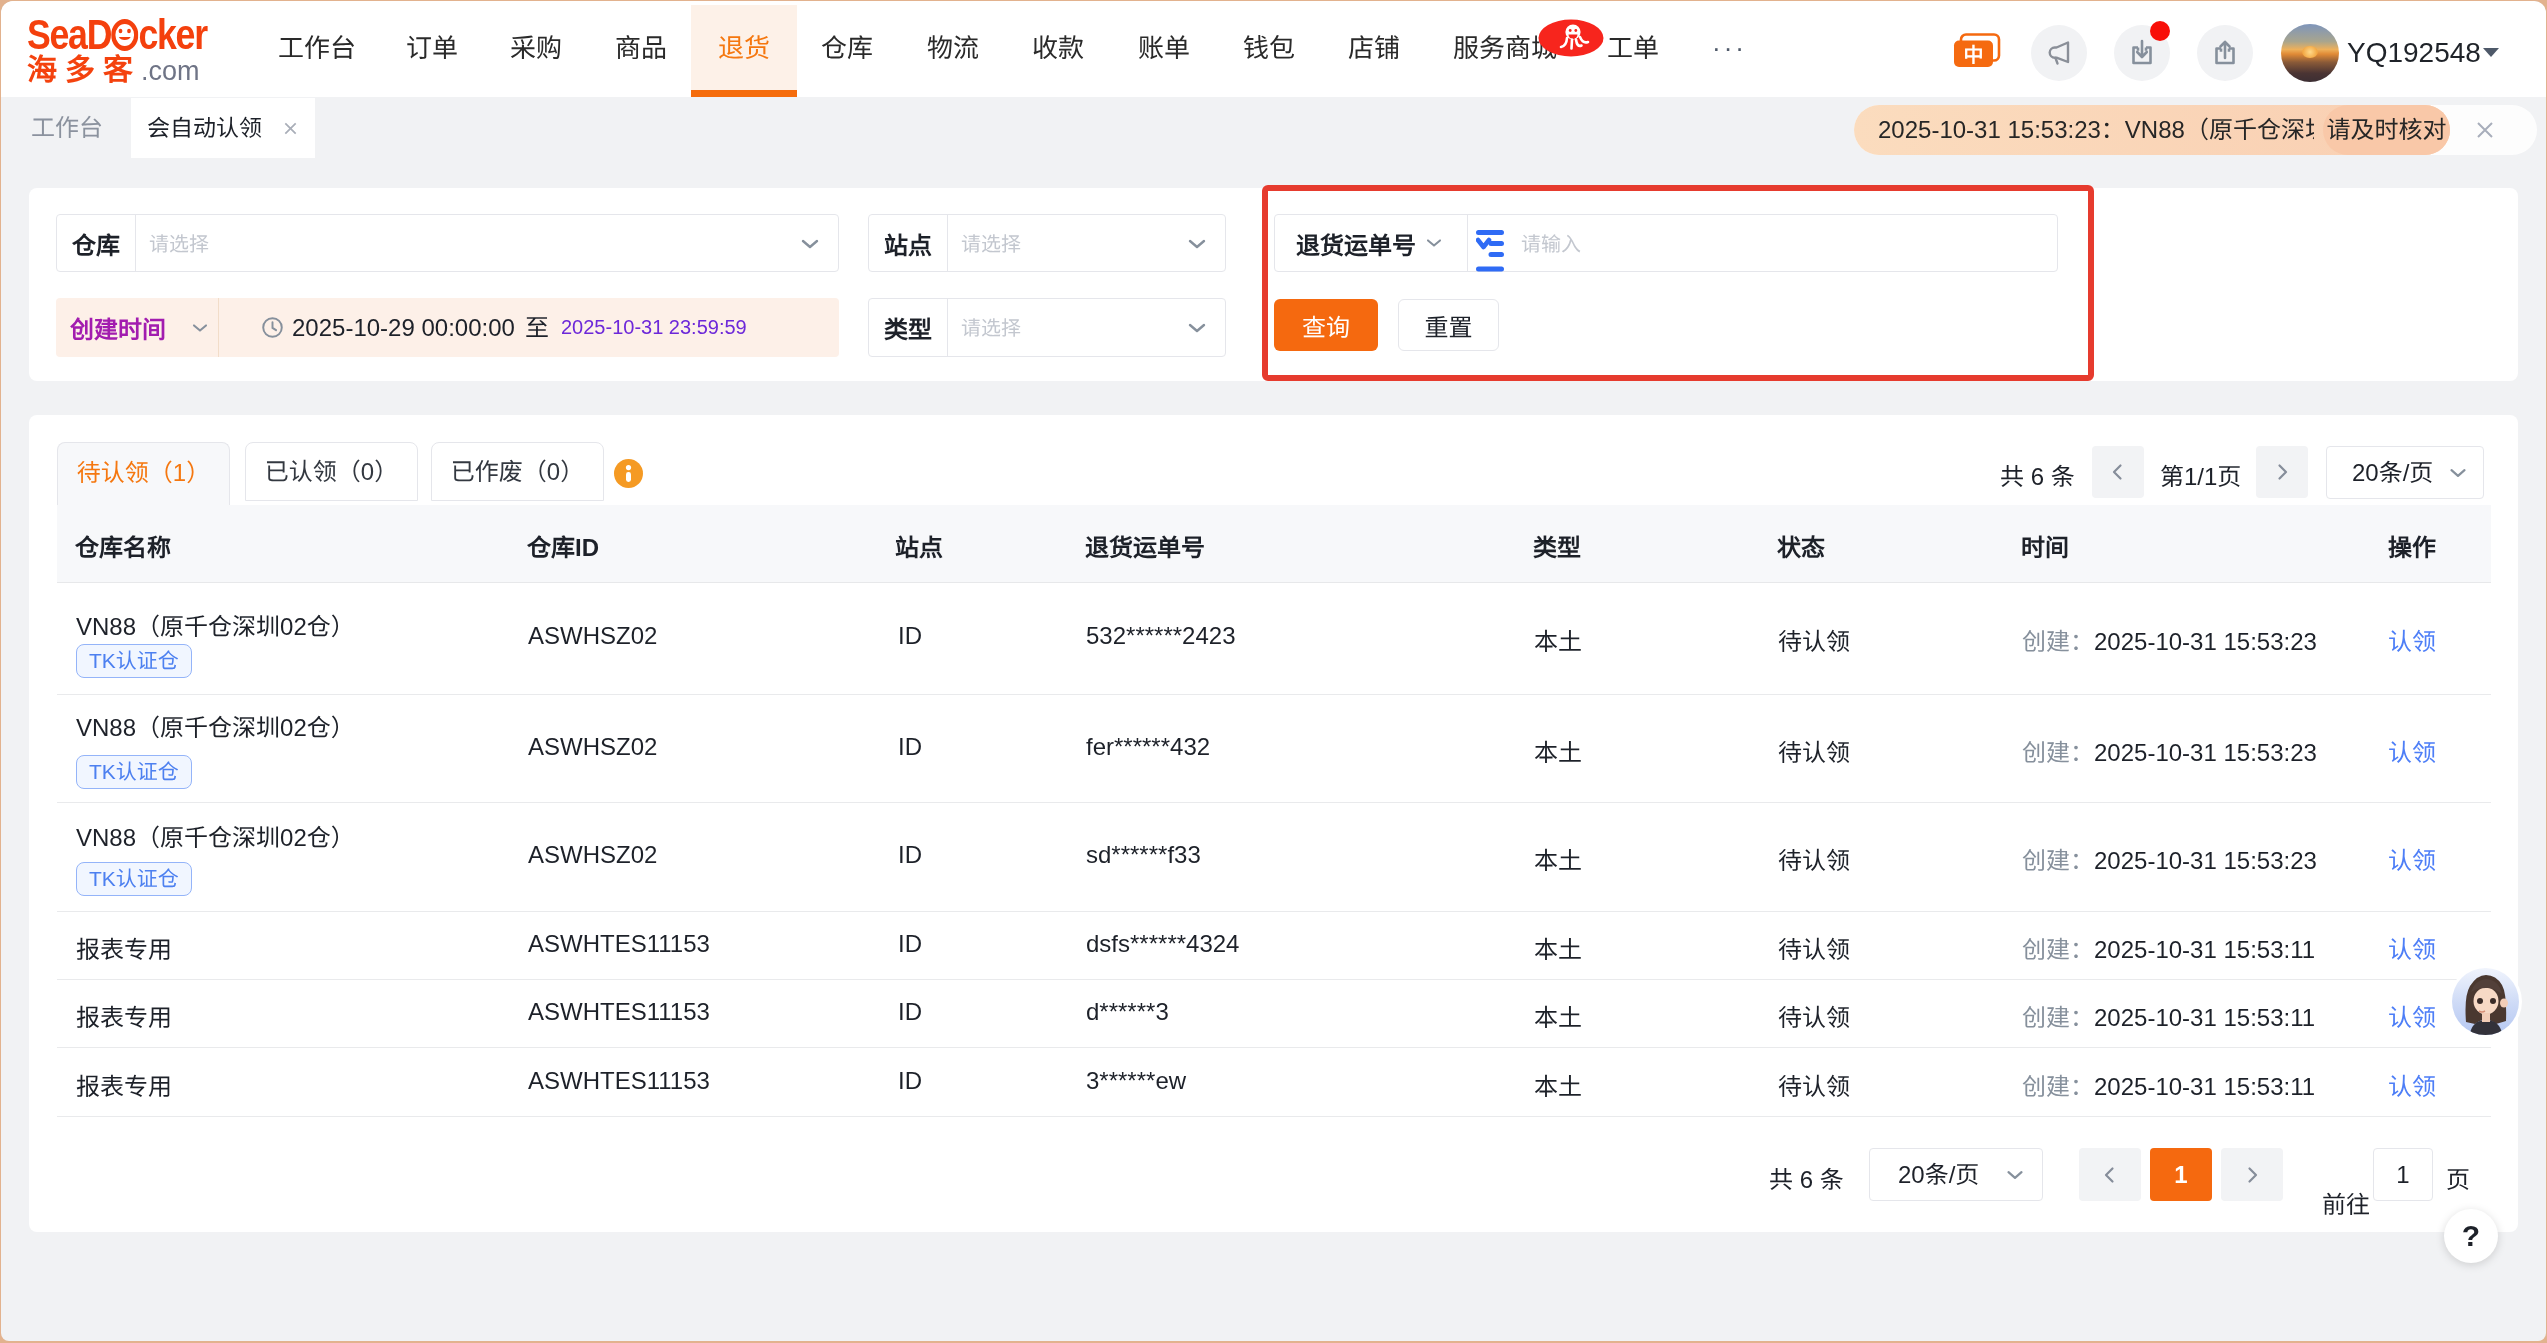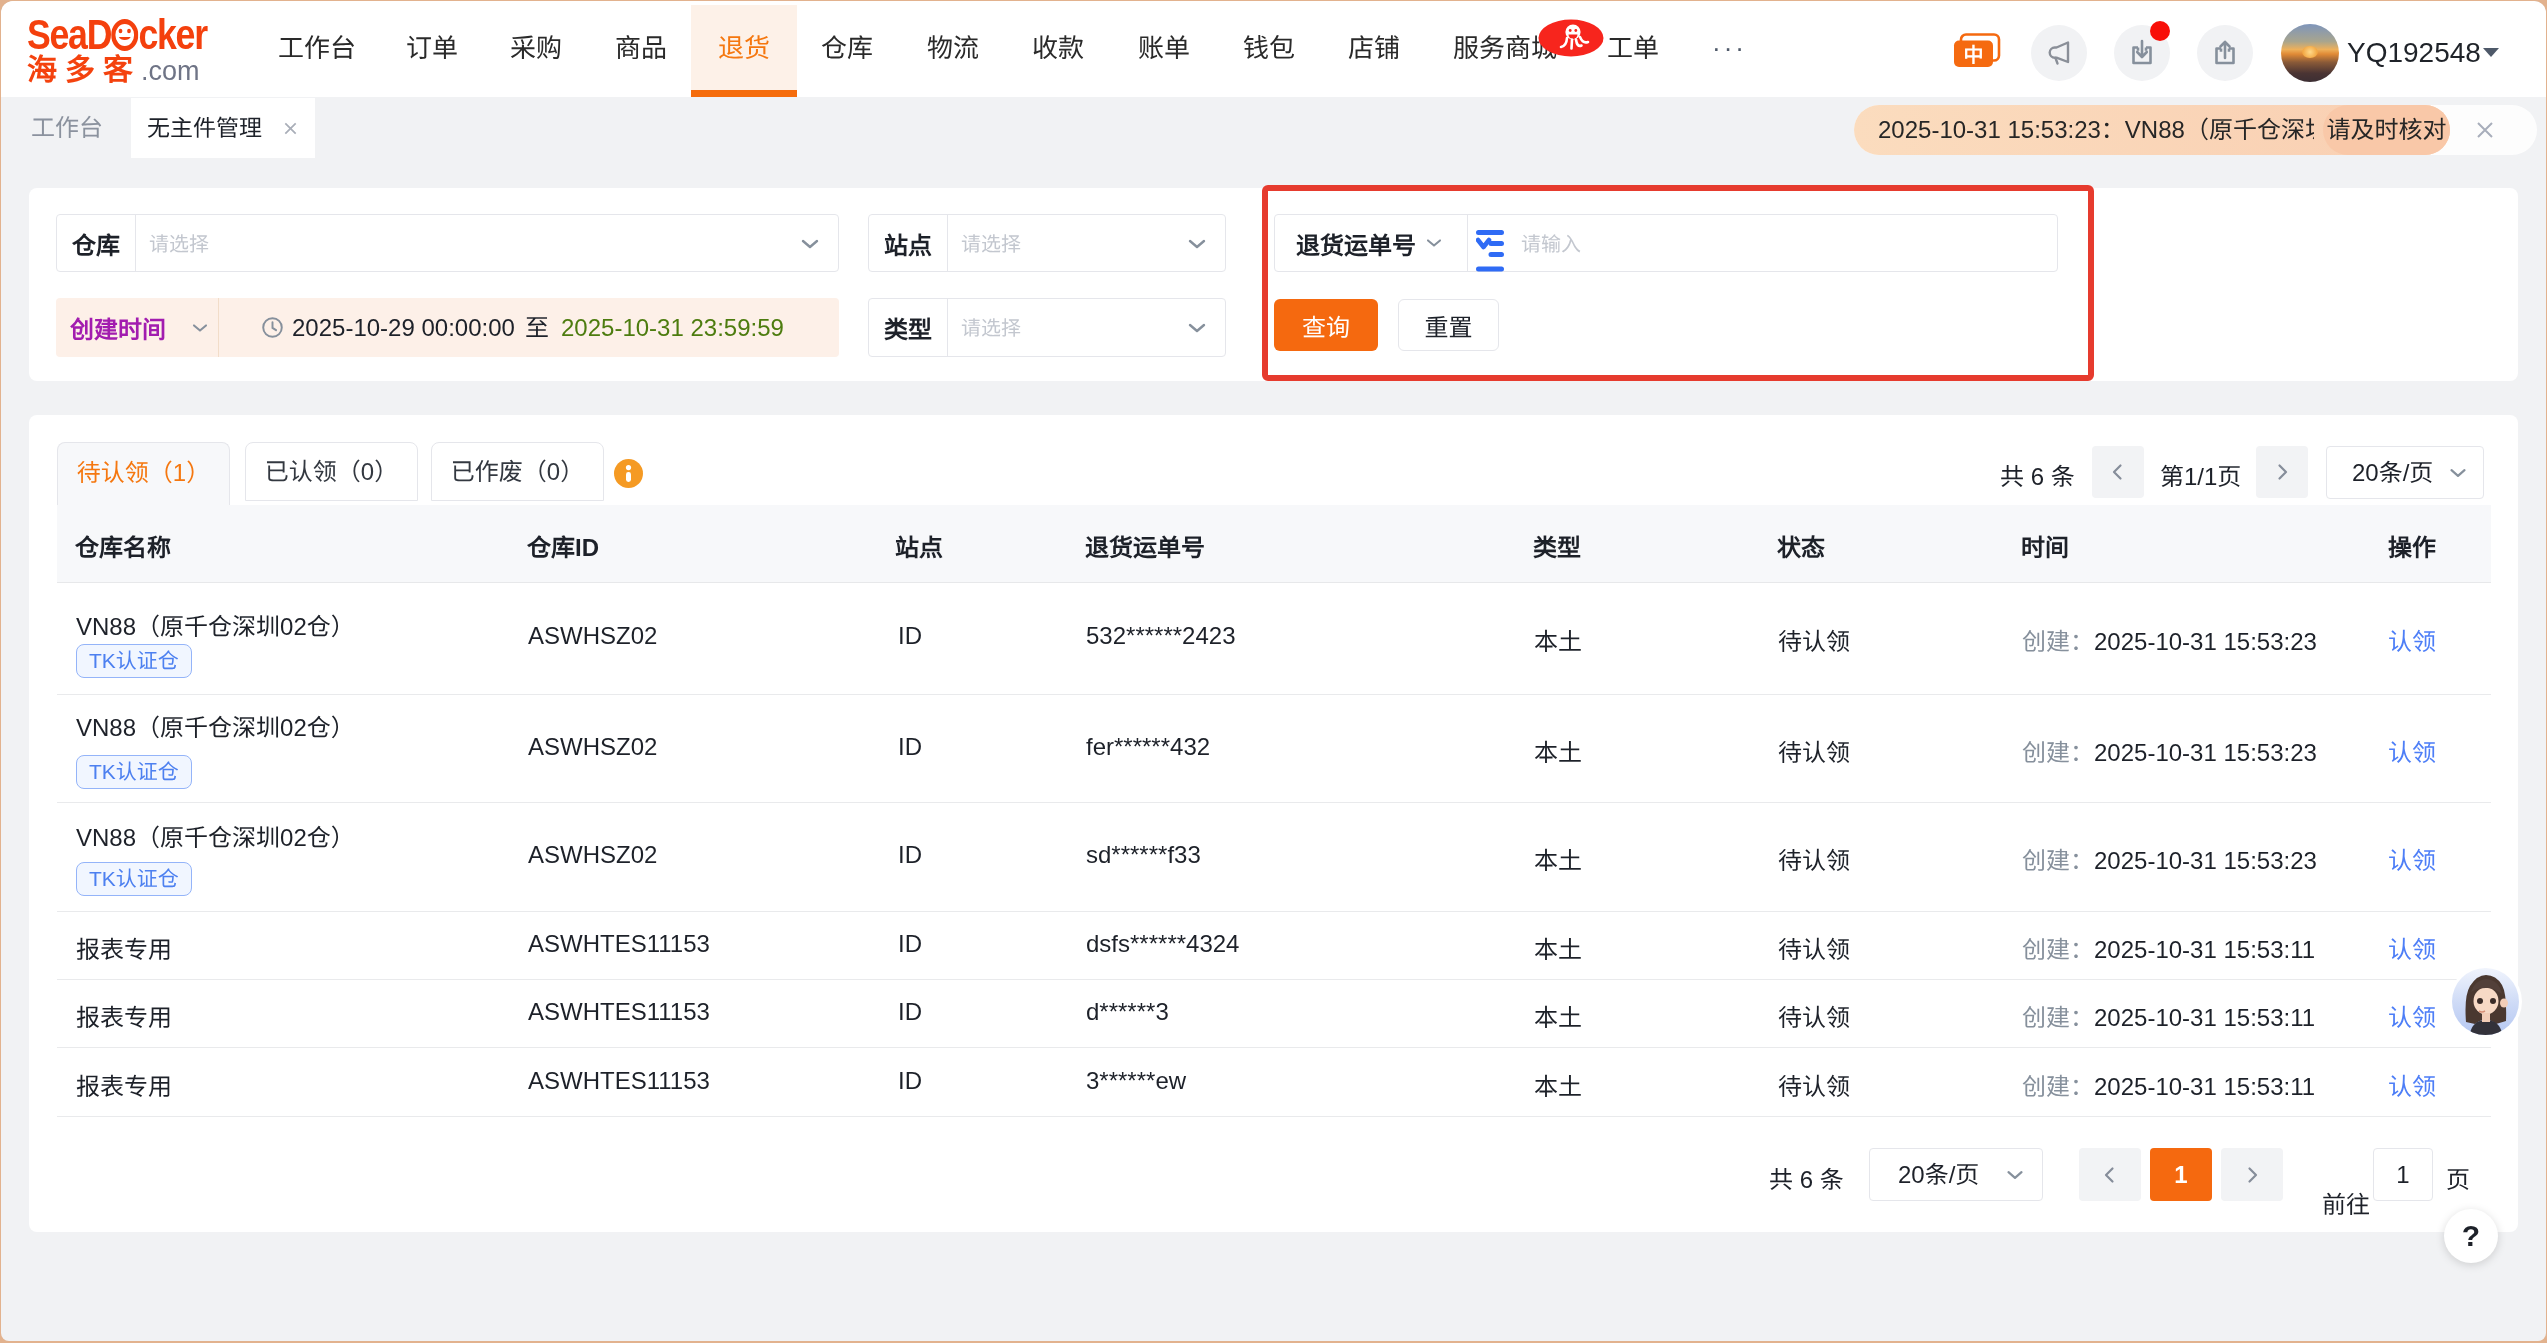--- a/index.html
+++ b/index.html
@@ -99,21 +99,21 @@
     <div class="abs" style="left:2280px;top:23px;width:58px;height:58px;border-radius:50%;overflow:hidden;background:linear-gradient(180deg,#7e95bb 0%,#a8a58e 30%,#eeb05a 44%,#e08a36 52%,#8a5a38 66%,#4a3433 85%,#3c2e33 100%);">
       <div class="abs" style="left:21px;top:22px;width:16px;height:12px;border-radius:50%;background:radial-gradient(circle,#ffd98a,#f2a845 70%,rgba(242,168,69,0));"></div>
     </div>
     <div class="abs" style="left:2346px;top:36px;font-size:28px;color:#1f2329;">YQ192548</div>
     <div class="abs" style="left:2482px;top:47px;width:0;height:0;border-left:8px solid transparent;border-right:8px solid transparent;border-top:9px solid #4e5969;"></div>
   </div>
 
   <div class="tabbar">
     <div class="abs" style="left:30px;top:0;height:61px;line-height:61px;font-size:24px;color:#8b929e;">工作台</div>
     <div class="abs" style="left:130px;top:1px;width:184px;height:60px;background:#fff;">
-      <span class="abs" style="left:16px;top:0;height:60px;line-height:60px;font-size:23px;color:#1d2129;">无主件管理</span>
+      <span class="abs" style="left:16px;top:0;height:60px;line-height:60px;font-size:23px;color:#1d2129;">会自动认领</span>
       <svg class="abs" style="left:150px;top:21px;" width="19" height="19" viewBox="0 0 22 22" stroke="#a9aeb8" stroke-width="2" fill="none">
           <path d="M5 5l12 12M17 5L5 17"></path>
         </svg>
     </div>
 
     <div class="abs" style="left:1853px;top:8px;width:683px;height:50px;border-radius:25px;background:#fdfdfd;">
       <div class="abs" style="left:0;top:0;width:596px;height:50px;border-radius:25px;background:linear-gradient(90deg,#fbdcbe,#f9cfb2);overflow:hidden;">
         <div class="abs" style="left:24px;top:0;width:436px;height:50px;line-height:50px;font-size:24px;color:#262626;white-space:nowrap;overflow:hidden;">2025-10-31 15:53:23：VN88（原千仓深圳</div>
       </div>
       <div class="abs" style="left:469px;top:0;width:127px;height:50px;border-radius:25px;background:#f9c8a8;line-height:50px;font-size:24px;color:#262626;text-align:center;white-space:nowrap;">请及时核对</div>
@@ -161,21 +161,21 @@
         <svg width="24" height="24" viewBox="0 0 28 28" fill="none" stroke="#86909c" stroke-width="2.4" stroke-linecap="round" stroke-linejoin="round" style="margin-left:22px;">
             <path d="M7 11l7 6 7-6"></path>
           </svg>
       </div>
       <svg class="abs" style="left:205px;top:18px;" width="23" height="23" viewBox="0 0 26 26" fill="none" stroke="#86909c" stroke-width="2.2" stroke-linecap="round">
           <circle cx="13" cy="13" r="10.5"></circle>
           <path d="M13 7v6.5l4 2.5"></path>
         </svg>
       <span class="abs" style="left:236px;top:0;height:51px;line-height:59px;font-size:24px;color:#1d2129;white-space:nowrap;">2025-10-29 00:00:00</span>
         <span class="abs" style="left:469px;top:0;height:59px;line-height:59px;font-size:24px;color:#1d2129;">至</span>
-        <span class="abs" style="left:505px;top:0;height:59px;line-height:59px;font-size:24px;color:#4d7c0f;white-space:nowrap;">2025-10-31 23:59:59</span>
+        <span class="abs" style="left:505px;top:0;height:59px;line-height:59px;font-size:20px;color:#6d28d9;white-space:nowrap;">2025-10-31 23:59:59</span>
     </div>
 
     <div class="fgroup" style="left:839px;top:110px;width:358px;height:59px;">
       <div class="flabel" style="width:78px;">类型</div>
       <div class="fph" style="left:92px;top:0;">请选择</div>
       <svg class="chev" style="right:14px;top:15px;" viewBox="0 0 28 28" fill="none" stroke="#86909c" stroke-width="2.4" stroke-linecap="round" stroke-linejoin="round">
           <path d="M7 11l7 6 7-6"></path>
         </svg>
     </div>
 

